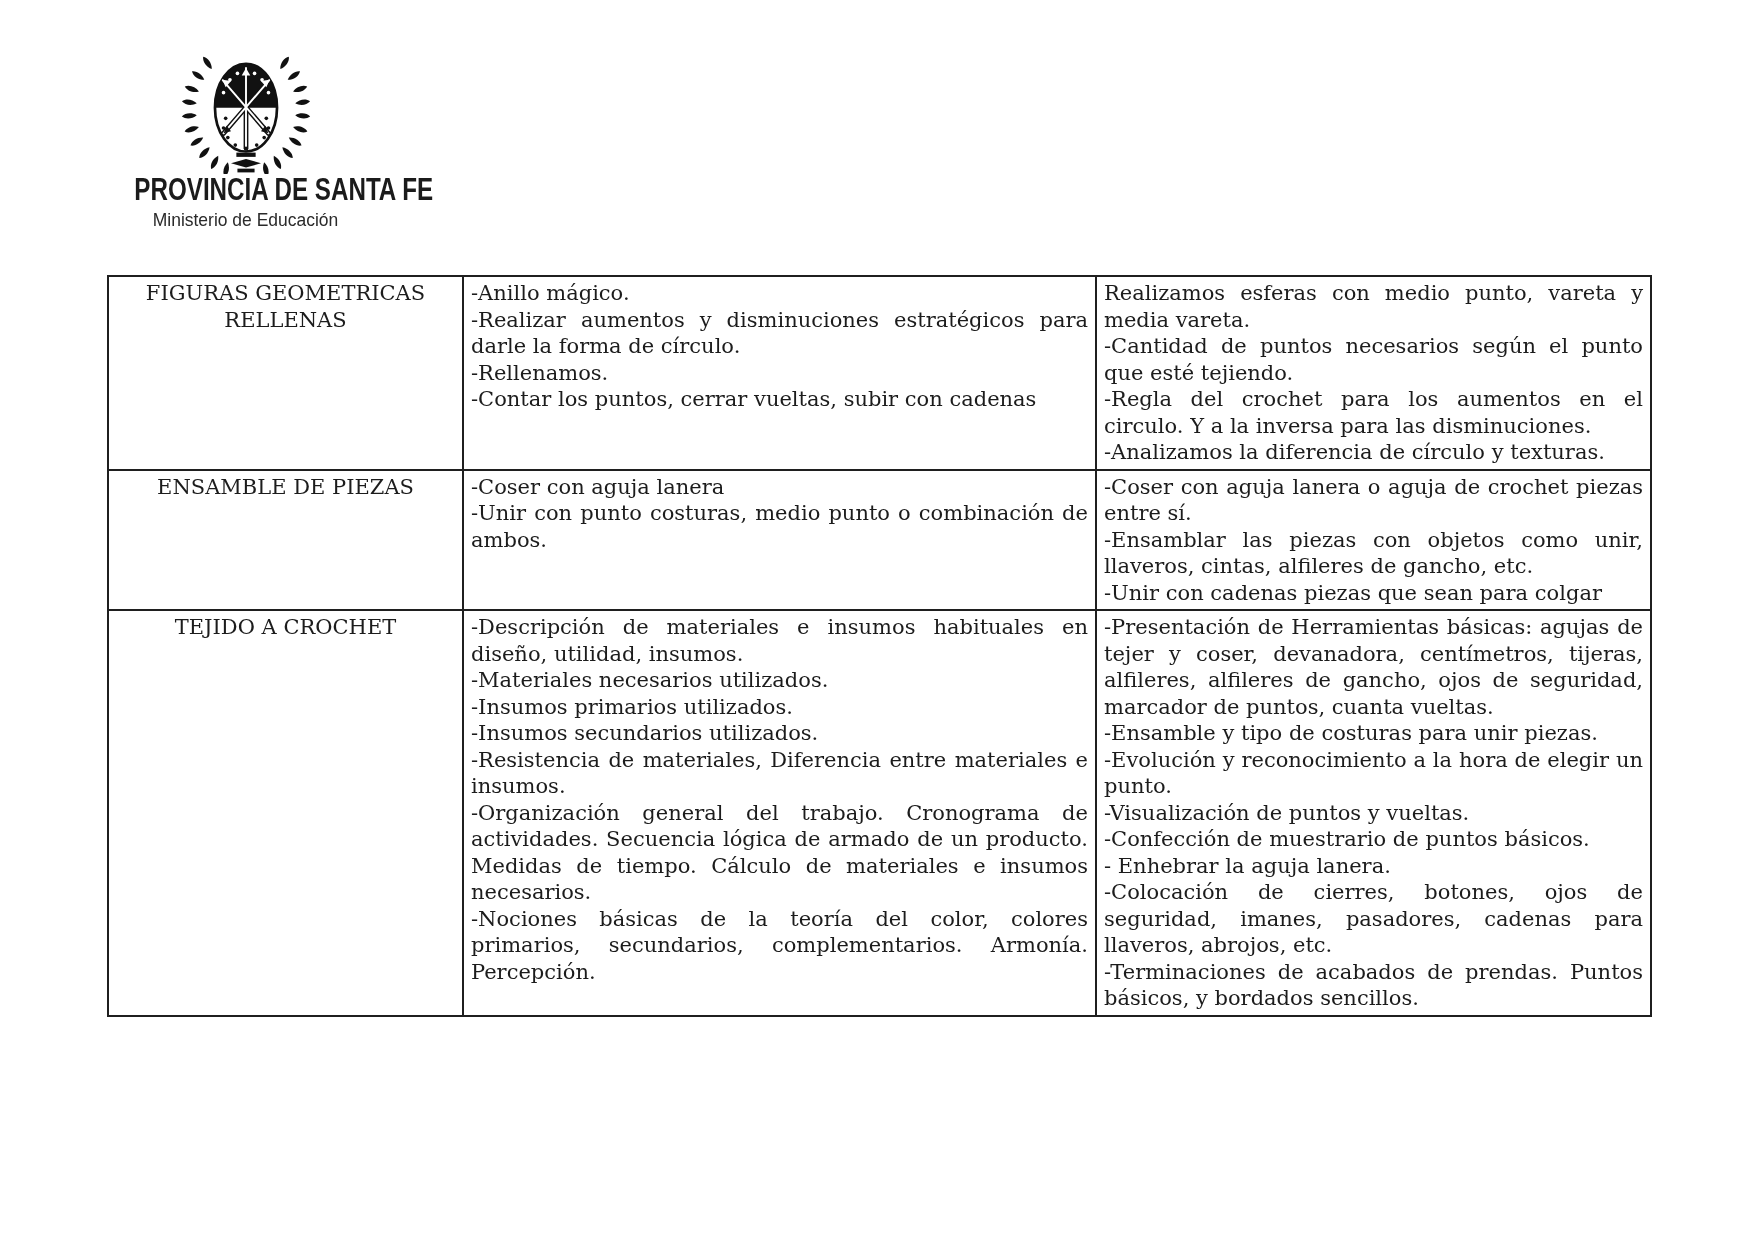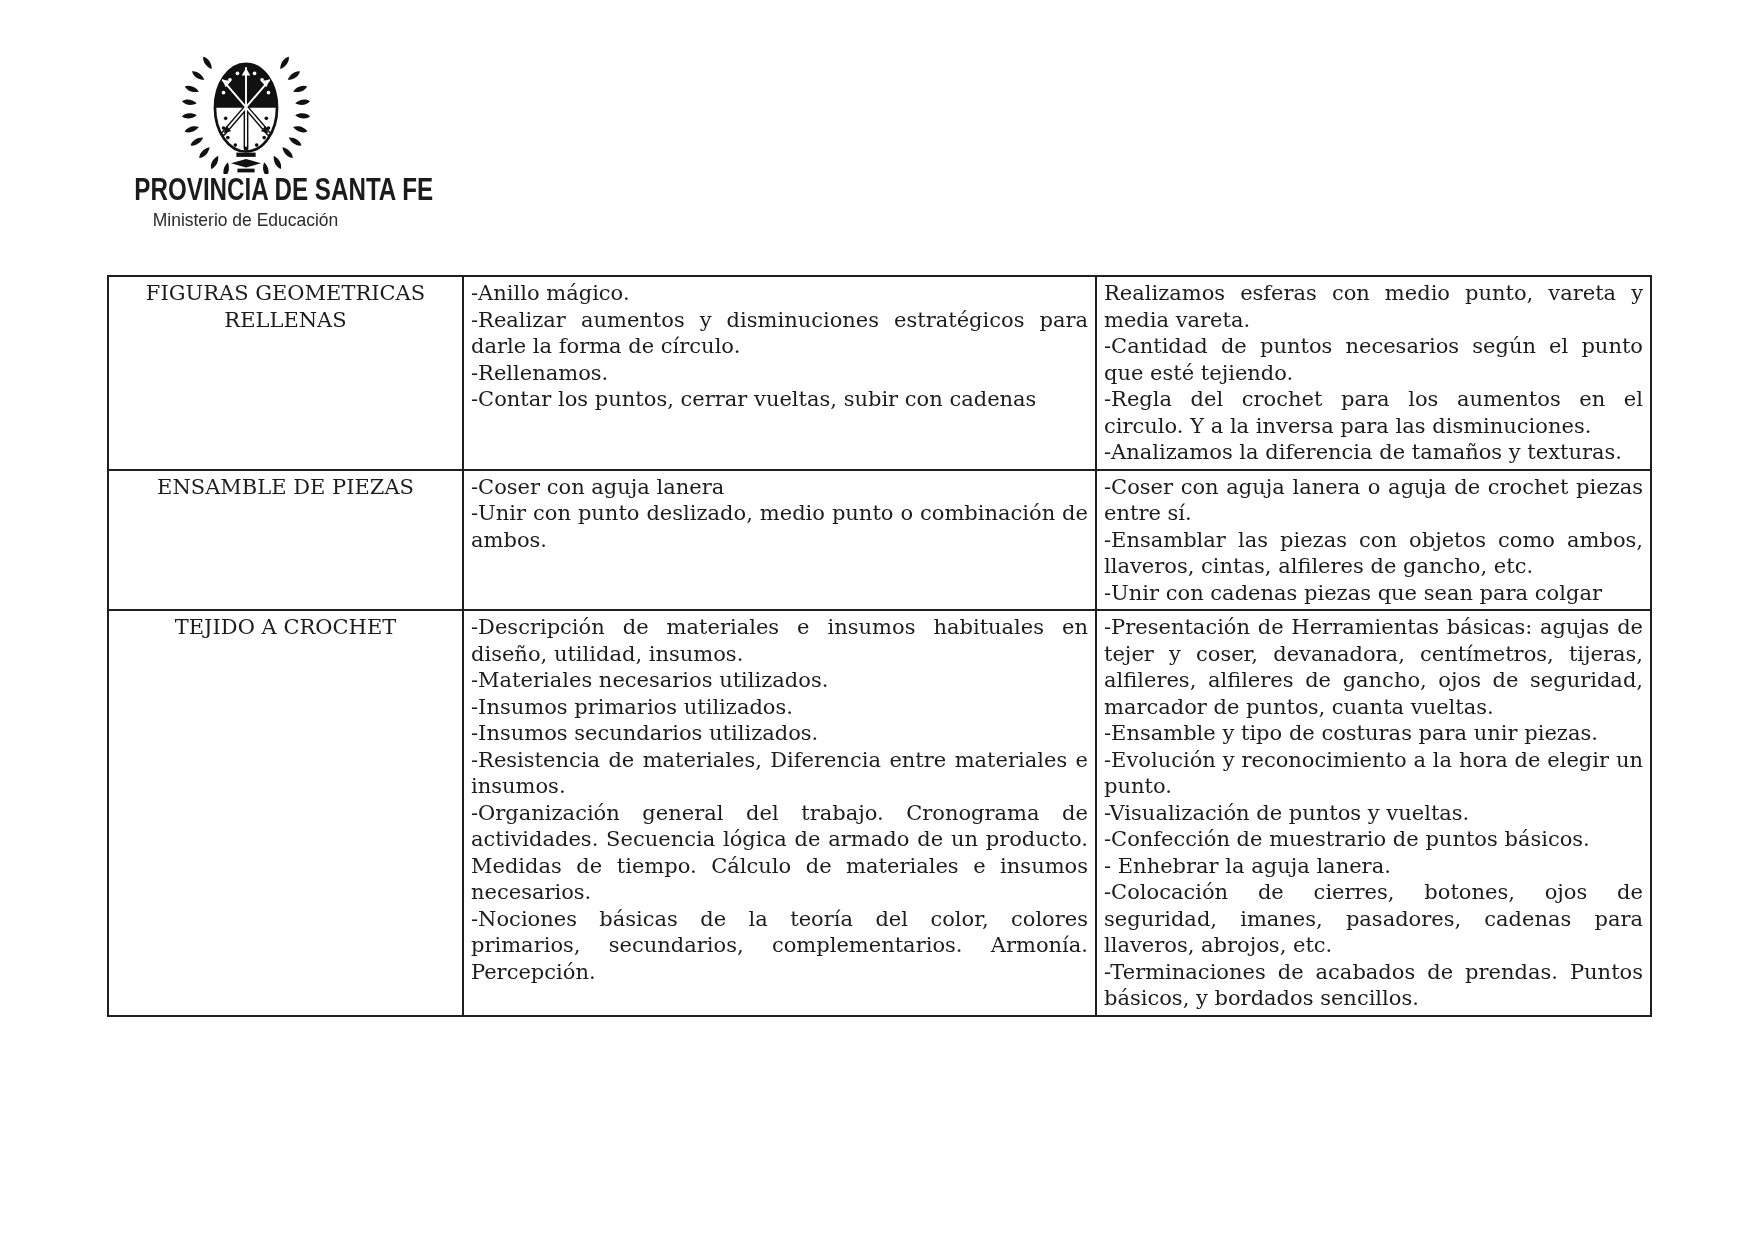--- a/index.html
+++ b/index.html
@@ -169,28 +169,28 @@
     <tbody>
       <tr class="r1">
         <td class="topic-cell">FIGURAS GEOMETRICAS RELLENAS</td>
         <td class="body-cell offset-top">-Anillo mágico.
 -Realizar aumentos y disminuciones estratégicos para darle la forma de círculo.
 -Rellenamos.
 -Contar los puntos, cerrar vueltas, subir con cadenas</td>
         <td class="body-cell">Realizamos esferas con medio punto, vareta y media vareta.
 -Cantidad de puntos necesarios según el punto que esté tejiendo.
 -Regla del crochet para los aumentos en el circulo. Y a la inversa para las disminuciones.
--Analizamos la diferencia de tamaños y texturas.</td>
+-Analizamos la diferencia de círculo y texturas.</td>
       </tr>
       <tr class="r3">
         <td class="topic-cell">ENSAMBLE DE PIEZAS</td>
         <td class="body-cell">-Coser con aguja lanera
--Unir con punto deslizado, medio punto o combinación de ambos.</td>
+-Unir con punto costuras, medio punto o combinación de ambos.</td>
         <td class="body-cell">-Coser con aguja lanera o aguja de crochet piezas entre sí.
--Ensamblar las piezas con objetos como ambos, llaveros, cintas, alfileres de gancho, etc.
+-Ensamblar las piezas con objetos como unir, llaveros, cintas, alfileres de gancho, etc.
 -Unir con cadenas piezas que sean para colgar</td>
       </tr>
       <tr class="r4">
         <td class="topic-cell">TEJIDO A CROCHET</td>
         <td class="body-cell">-Descripción de materiales e insumos habituales en diseño, utilidad, insumos.
 -Materiales necesarios utilizados.
 -Insumos primarios utilizados.
 -Insumos secundarios utilizados.
 -Resistencia de materiales, Diferencia entre materiales e insumos.
 -Organización general del trabajo. Cronograma de actividades. Secuencia lógica de armado de un producto. Medidas de tiempo. Cálculo de materiales e insumos necesarios.

